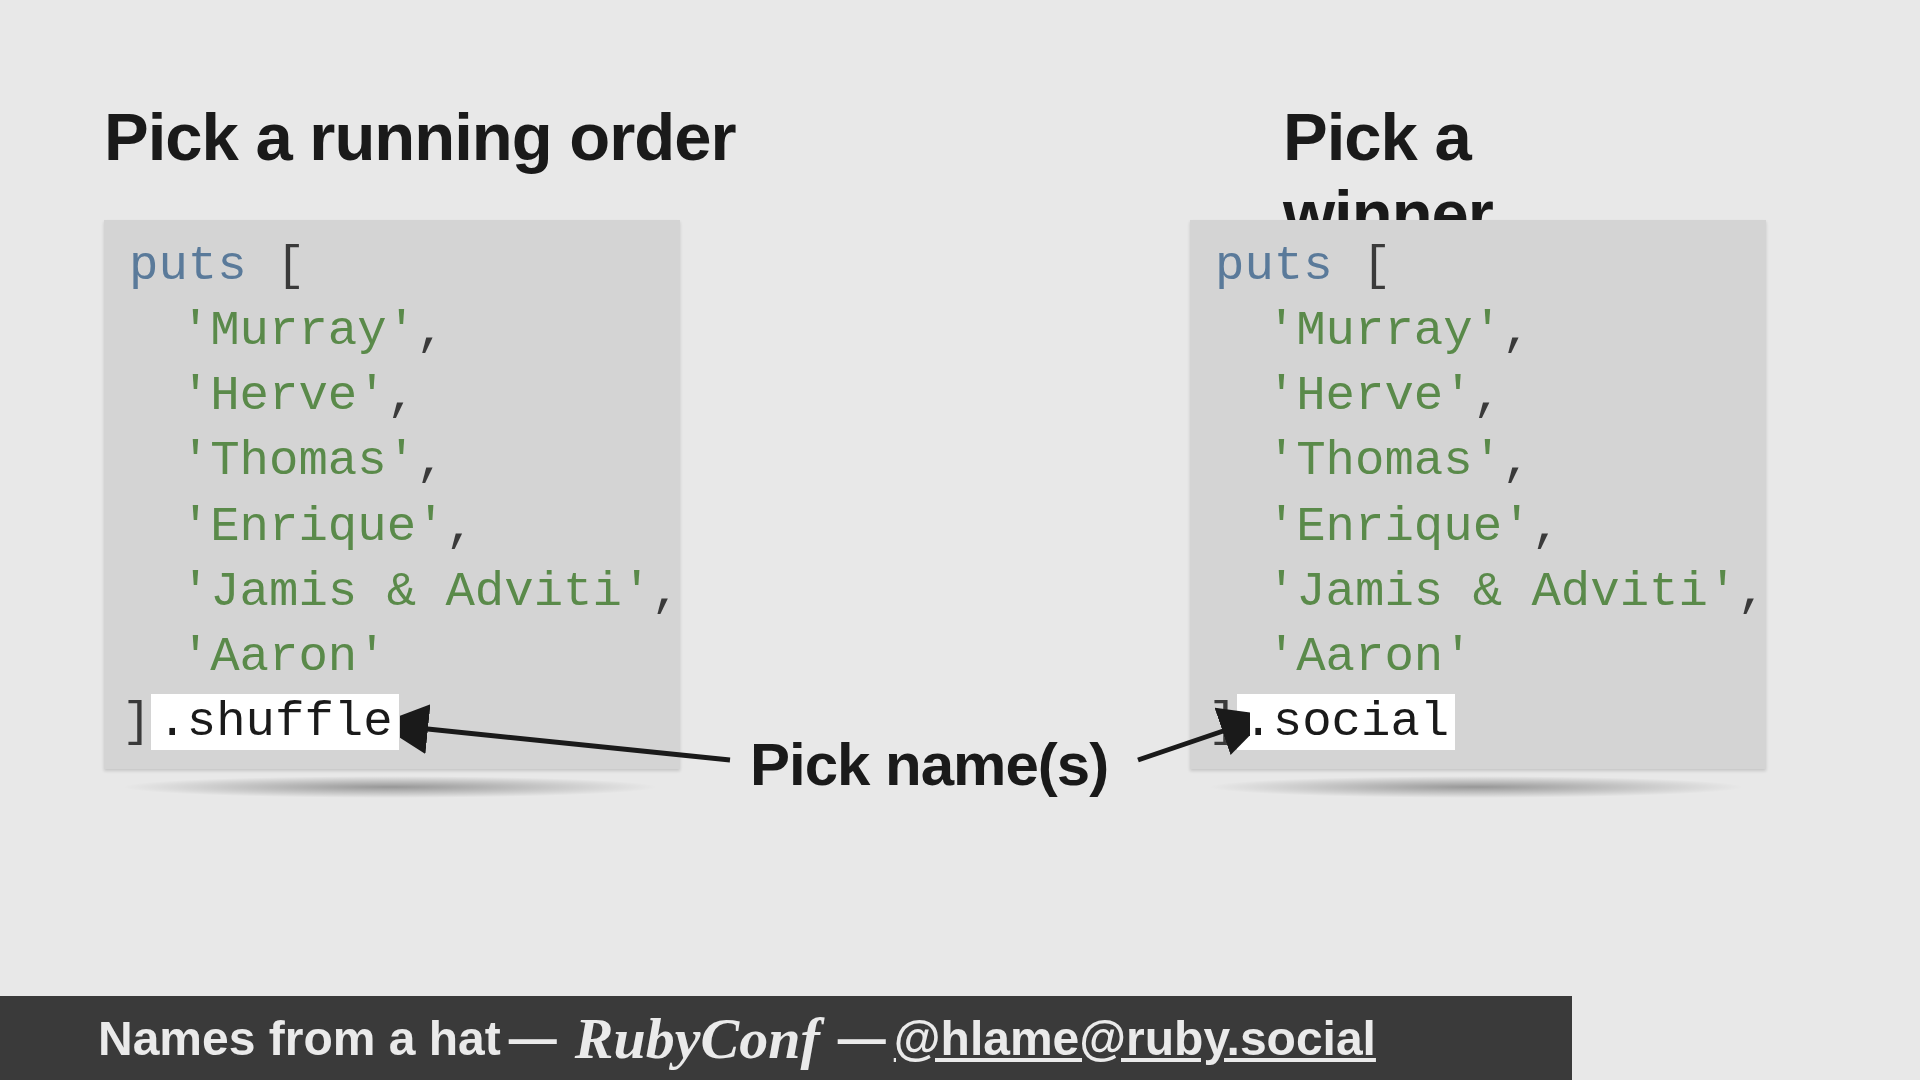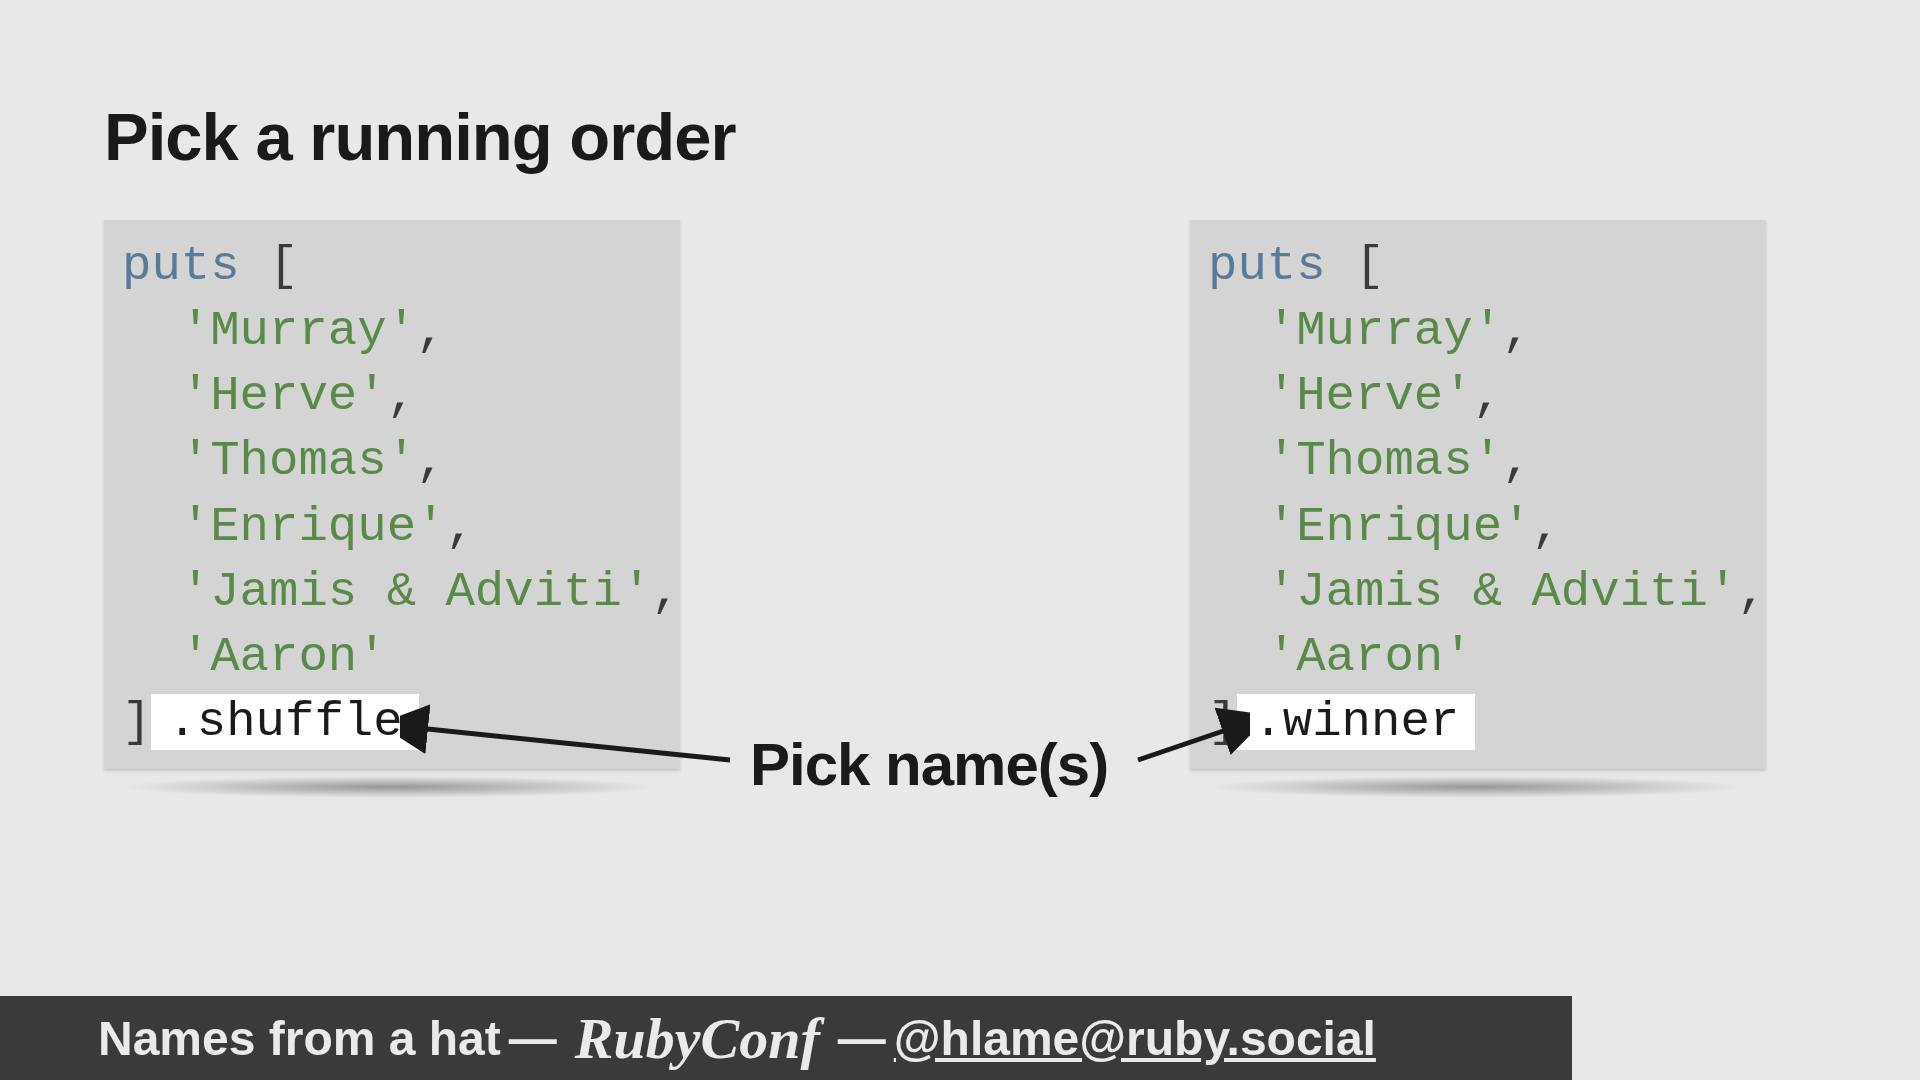--- a/index.html
+++ b/index.html
@@ -35,27 +35,27 @@
     color: #3a3a3a;
     box-shadow: 0 2px 3px rgba(0,0,0,0.15);
     white-space: pre;
   }
   .card-shadow {
     position: absolute;
     height: 22px;
     background: radial-gradient(ellipse at center, rgba(0,0,0,0.35) 0%, rgba(0,0,0,0) 70%);
     pointer-events: none;
   }
-  .kw { color: #5a7a9a; }
+  .kw { color: #5a7a9a; margin-left: 7px; }
   .str { color: #5a8a4a; margin-top: 47px; }
   .punct { color: #3a3a3a; }
   .hl {
     background: #ffffff;
     color: #1a1a1a;
-    padding: 0 16px;
+    padding: 0 6px;
   }
   .center-label {
     position: absolute;
     font-family: "Arial Narrow", "Helvetica Neue Condensed", "Impact", sans-serif;
     font-stretch: condensed;
     font-weight: 900;
     font-size: 60px;
     color: #1a1a1a;
     letter-spacing: -1px;
   }
@@ -90,39 +90,40 @@
   .footer .sep { padding: 0 8px; }
   .footer .handle { text-decoration: underline; text-align: right; }
 </style>
 </head>
 <body>
 
 <div class="slide">
 
   <div class="heading" style="left:104px; top:98px;">Pick a running order</div>
 
+  <div class="heading" style="left:1283px; top:98px;">Pick a winner</div>
 
   <div class="code-card" style="left:104px; top:220px; width:540px;"><span class="kw">puts</span><span> [</span>
   <span class="str">'Murray'</span><span class="punct">,</span>
   <span class="str">'Herve'</span><span class="punct">,</span>
   <span class="str">'Thomas'</span><span class="punct">,</span>
   <span class="str">'Enrique'</span><span class="punct">,</span>
   <span class="str">'Jamis &amp; Adviti'</span><span class="punct">,</span>
   <span class="str">'Aaron'</span>
 <span>]</span><span class="hl">.shuffle</span></div>
   <div class="card-shadow" style="left:120px; top:776px; width:540px;"></div>
 
   <div class="code-card" style="left:1190px; top:220px; width:540px;"><span class="kw">puts</span><span> [</span>
   <span class="str">'Murray'</span><span class="punct">,</span>
   <span class="str">'Herve'</span><span class="punct">,</span>
   <span class="str">'Thomas'</span><span class="punct">,</span>
   <span class="str">'Enrique'</span><span class="punct">,</span>
   <span class="str">'Jamis &amp; Adviti'</span><span class="punct">,</span>
   <span class="str">'Aaron'</span>
-<span>]</span><span class="hl">.winner</span></div>
+<span>]</span><span class="hl">.social</span></div>
   <div class="card-shadow" style="left:1206px; top:776px; width:540px;"></div>
 
   <div class="center-label" style="left:750px; top:730px;">Pick name(s)</div>
 
   <svg class="arrow" style="left:400px; top:700px;" width="340" height="80">
     <defs>
       <marker id="ah1" markerWidth="12" markerHeight="12" refX="2" refY="5" orient="auto">
         <polygon points="0,0 10,5 0,10" fill="#1a1a1a"></polygon>
       </marker>
     </defs>

